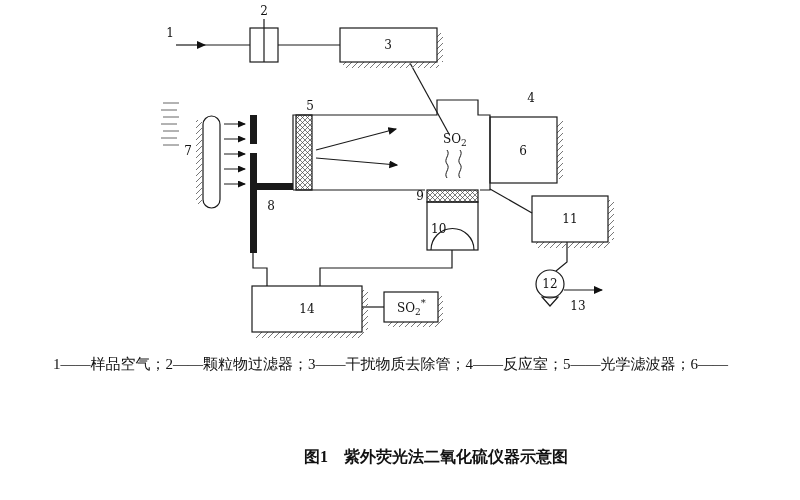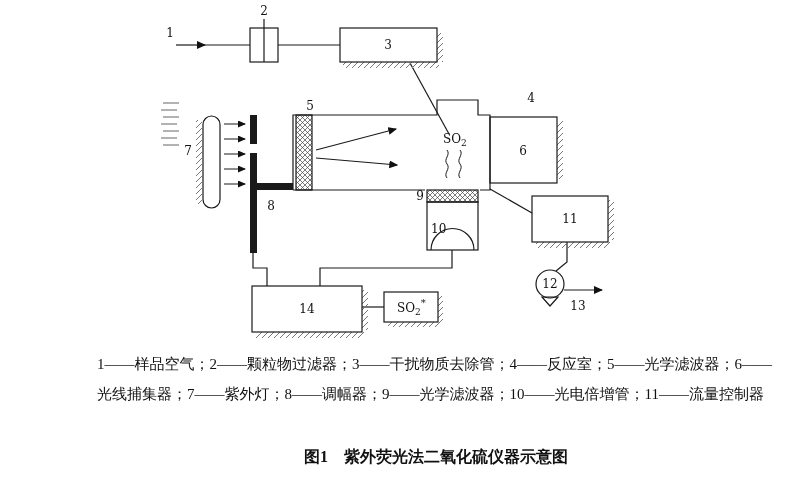--- a/index.html
+++ b/index.html
@@ -2,21 +2,21 @@
 <html><head>
 <meta charset="utf-8">
 <style>
   html,body{margin:0;padding:0;}
   body{
     width:800px;height:500px;background:#ffffff;position:relative;
     font-family:"Liberation Serif", serif;color:#111;overflow:hidden;
   }
   #diagram{position:absolute;top:0;left:0;}
   #diagram text{font-family:"DejaVu Serif", serif;font-size:12px;fill:#111;}
-  .legend{position:absolute;left:53px;width:700px;top:349px;font-size:15px;color:#111;margin-left:44px;}
+  .legend{position:absolute;left:53px;width:700px;top:349px;font-size:15px;color:#111;}
   .legend-line{line-height:30px;white-space:nowrap;}
   .caption{
     position:absolute;top:447px;left:0;width:100%;text-align:center;
     font-weight:bold;font-size:16px;color:#111;margin-left:36px;
   }
 </style>
 </head>
 <body>
 
 <svg id="diagram" width="800" height="345" viewBox="0 0 800 345" xmlns="http://www.w3.org/2000/svg">
@@ -121,16 +121,15 @@
     <text x="307" y="313" text-anchor="middle">14</text>
   </g>
 
   <text x="443" y="143"><tspan>SO</tspan><tspan dy="3" font-size="9">2</tspan></text>
 
   <text x="397" y="312"><tspan>SO</tspan><tspan dy="3" font-size="9">2</tspan><tspan dy="-9" font-size="10">*</tspan></text>
 </svg>
 
 <div class="legend">
   <div class="legend-line">1——样品空气；2——颗粒物过滤器；3——干扰物质去除管；4——反应室；5——光学滤波器；6——</div>
-  <div class="legend-line">光线捕集器；7——紫外灯；8——调幅器；9——光学滤波器；10——光电倍增管；11——流量控制器</div>
 </div>
 
 <div class="caption">图1　紫外荧光法二氧化硫仪器示意图</div>
 
 </body></html>

